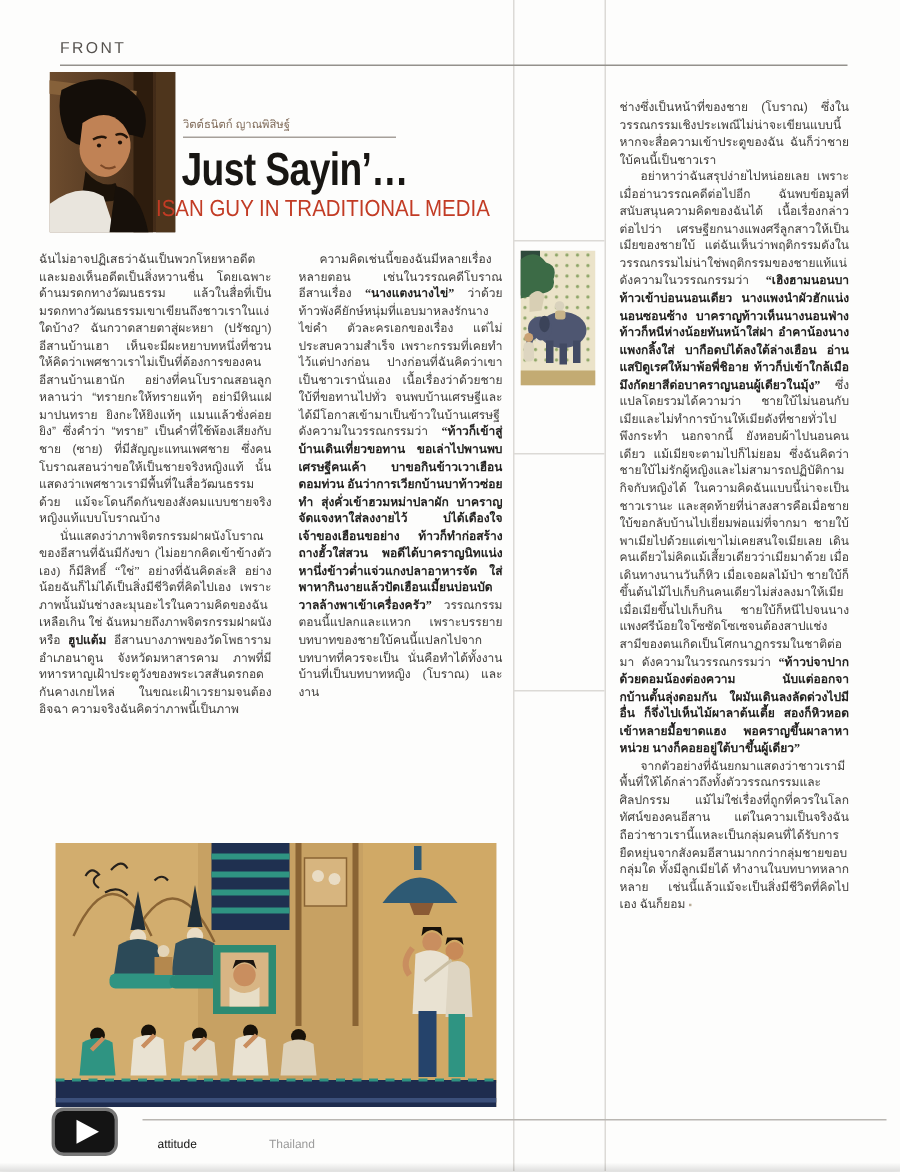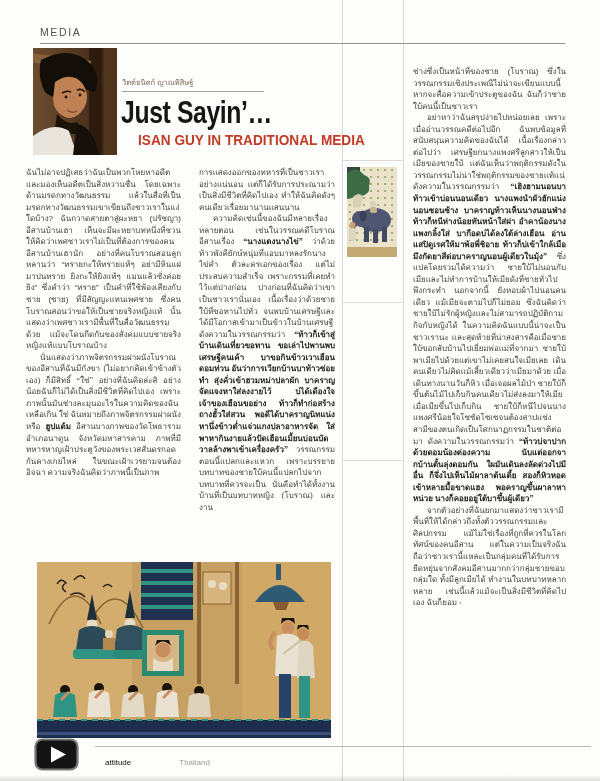--- a/index.html
+++ b/index.html
@@ -13,21 +13,21 @@
   .hrule{position:absolute;height:1px;background:#c9c6c1;}
   .front-label{position:absolute;left:40px;top:26px;font-size:10.5px;letter-spacing:1.6px;color:#55524e;}
   .header-rule{left:40px;top:43px;width:525px;background:#94918c;}
 
   .photo{position:absolute;left:33px;top:48px;width:84px;height:107px;}
   .byline{position:absolute;left:122px;top:76px;font-size:7.5px;color:#7d6856;text-align:center;}
   .byline-rule{left:122px;top:91px;width:142px;background:#a6a09a;}
   .title{position:absolute;left:121px;top:95px;font-size:31px;font-weight:bold;color:#181613;
          white-space:nowrap;text-align:right;}
   .title span{display:inline-block;transform:scaleX(.8);transform-origin:0 50%;letter-spacing:-.5px;}
-  .subtitle{position:absolute;left:138px;top:131px;font-size:15.5px;font-weight:bold;white-space:nowrap;}
+  .subtitle{position:absolute;left:104px;top:131px;font-size:15.5px;font-weight:normal;white-space:nowrap;}
   .subtitle span{display:inline-block;transform:scaleX(.88);transform-origin:0 50%;}
 
   .col{position:absolute;font-size:8px;line-height:11.55px;color:#3d3b38;text-align:justify;overflow:hidden;}
   .col p{margin:0;}
   .col p.ind{text-indent:14px;font-family:Liberation Serif, serif;}
   .col .b{font-weight:bold;color:#232220;}
   .col .c{color:#b9ac97;font-size:6.5px;}
   #col1{left:26px;top:167px;width:155px;height:392px;}
   #col2{left:199px;top:167px;width:136px;height:392px;}
   #col3{left:413px;top:66px;width:153px;height:668px;}
@@ -48,21 +48,21 @@
 <body>
 
 <div class="page">
 
   <div class="vrule" style="left:342px"></div>
   <div class="vrule" style="left:403px"></div>
   <div class="hrule strip-rule" style="top:160px"></div>
   <div class="hrule strip-rule" style="top:302px"></div>
   <div class="hrule strip-rule" style="top:460px"></div>
 
-  <div class="front-label">MEDIA</div>
+  <div class="front-label">FRONT</div>
   <div class="hrule header-rule"></div>
 
   <svg class="photo" viewBox="0 0 84 107" aria-hidden="true">
     <defs>
       <linearGradient id="pg" x1="0" y1="0" x2="1" y2="0">
         <stop offset="0" stop-color="#6d4c2e"></stop>
           <stop offset="1" stop-color="#3a2514"></stop>
       </linearGradient>
     </defs>
     <rect width="84" height="107" fill="url(#pg)"></rect>
@@ -83,21 +83,20 @@
   <div class="byline">วิตต์ธนิตก์ ญาณพิสิษฐ์</div>
   <div class="hrule byline-rule"></div>
   <h1 class="title" style="margin:0"><span>Just Sayin’…</span></h1>
   <h2 class="subtitle" style="margin:0;color:#c23b24"><span>ISAN GUY IN TRADITIONAL MEDIA</span></h2>
 
   <div id="col1" class="col">
       <p><span>ฉันไม่อาจปฏิเสธว่าฉันเป็นพวกโหยหาอดีตและมองเห็นอดีตเป็นสิ่งหวานชื่น โดยเฉพาะด้านมรดกทางวัฒนธรรม แล้วในสื่อที่เป็นมรดกทางวัฒนธรรมเขาเขียนถึงชาวเราในแง่ใดบ้าง? ฉันกวาดสายตาสู่ผะหยา (ปรัชญา) อีสานบ้านเฮา เห็นจะมีผะหยาบทหนึ่งที่ชวนให้คิดว่าเพศชาวเราไม่เป็นที่ต้องการของคนอีสานบ้านเฮานัก อย่างที่คนโบราณสอนลูกหลานว่า “ทรายกะให้ทรายแท้ๆ อย่ามีหินแฝมาปนทราย ยิงกะให้ยิงแท้ๆ แมนแล้วชั่งค่อยยิง” ซึ่งคำว่า “ทราย” เป็นคำที่ใช้พ้องเสียงกับชาย (ซาย) ที่มีสัญญะแทนเพศชาย ซึ่งคนโบราณสอนว่าขอให้เป็นชายจริงหญิงแท้ นั้นแสดงว่าเพศชาวเรามีพื้นที่ในสื่อวัฒนธรรมด้วย แม้จะโดนกีดกันของสังคมแบบชายจริงหญิงแท้แบบโบราณบ้าง</span></p>
       <p class="ind"><span>นั่นแสดงว่าภาพจิตรกรรมฝาผนังโบราณของอีสานที่ฉันมีกังขา (ไม่อยากคิดเข้าข้างตัวเอง) ก็มีสิทธิ์ “ใช่” อย่างที่ฉันคิดล่ะสิ อย่างน้อยฉันก็ไม่ได้เป็นสิ่งมีชีวิตที่คิดไปเอง เพราะภาพนั้นมันช่างละมุนอะไรในความคิดของฉันเหลือเกิน ใช่ ฉันหมายถึงภาพจิตรกรรมฝาผนังหรือ </span><span class="b">ฮูปแต้ม</span><span> อีสานบางภาพของวัดโพธาราม อำเภอนาดูน จังหวัดมหาสารคาม ภาพที่มีทหารหาญเฝ้าประตูวังของพระเวสสันดรกอดกันคางเกยไหล่ ในขณะเฝ้าเวรยามจนต้องอิจฉา ความจริงฉันคิดว่าภาพนี้เป็นภาพ</span></p>
     </div>
   <div id="col2" class="col">
-      <p><span>การแสดงออกของทหารที่เป็นชาวเราอย่างแน่นอน แต่ก็ได้รับการประณามว่าเป็นสิ่งมีชีวิตที่คิดไปเอง ทำให้ฉันคิดดังๆ คนเดียวเรื่อยมานานแสนนาน</span></p>
       <p class="ind"><span>ความคิดเช่นนี้ของฉันมีหลายเรื่องหลายตอน เช่นในวรรณคดีโบราณอีสานเรื่อง </span><span class="b">“นางแตงนางไข่”</span><span> ว่าด้วยท้าวพังคียักษ์หนุ่มที่แอบมาหลงรักนางไข่คำ ตัวละครเอกของเรื่อง แต่ไม่ประสบความสำเร็จ เพราะกรรมที่เคยทำไว้แต่ปางก่อน ปางก่อนที่ฉันคิดว่าเขาเป็นชาวเรานั่นเอง เนื้อเรื่องว่าด้วยชายใบ้ที่ขอทานไปทั่ว จนพบบ้านเศรษฐีและได้มีโอกาสเข้ามาเป็นข้าวในบ้านเศรษฐีดังความในวรรณกรรมว่า </span><span class="b">“ท้าวก็เข้าสู่บ้านเดินเที่ยวขอทาน ขอเล่าไปพานพบเศรษฐีคนเค้า บาขอกินข้าวเวาเฮือนดอมท่วน อันว่าการเวียกบ้านบาท้าวซ่อยทำ สุ่งคั่วเข้าฮวมหม่าปลาผัก บาคราญจัดแจงหาใส่ลงงายไว้ บ่ได้เดืองใจเจ้าของเฮือนขอย่าง ท้าวก็ทำก่อสร้างถางฮั้วใส่สวน พอดีได้บาคราญนิทแน่ง หานึ่งข้าวต่ำแจ่วแกงปลาอาหารจัด ใส่พาหากินงายแล้วปัดเฮือนเมี้ยนบ่อนบัดวาลล้างพาเข้าเครื่องครัว”</span><span> วรรณกรรมตอนนี้แปลกและแหวก เพราะบรรยายบทบาทของชายใบ้คนนี้แปลกไปจากบทบาทที่ควรจะเป็น นั่นคือทำได้ทั้งงานบ้านที่เป็นบทบาทหญิง (โบราณ) และงาน</span></p>
     </div>
   <div id="col3" class="col">
       <p><span>ช่างซึ่งเป็นหน้าที่ของชาย (โบราณ) ซึ่งในวรรณกรรมเชิงประเพณีไม่น่าจะเขียนแบบนี้ หากจะสื่อความเข้าประตูของฉัน ฉันก็ว่าชายใบ้คนนี้เป็นชาวเรา</span></p>
       <p class="ind"><span>อย่าหาว่าฉันสรุปง่ายไปหน่อยเลย เพราะเมื่ออ่านวรรณคดีต่อไปอีก ฉันพบข้อมูลที่สนับสนุนความคิดของฉันได้ เนื้อเรื่องกล่าวต่อไปว่า เศรษฐียกนางแพงศรีลูกสาวให้เป็นเมียของชายใบ้ แต่ฉันเห็นว่าพฤติกรรมดังในวรรณกรรมไม่น่าใช่พฤติกรรมของชายแท้แน่ ดังความในวรรณกรรมว่า </span><span class="b">“เฮิงฮามนอนบาท้าวเข้าบ่อนนอนเดียว นางแพงนำผัวฮักแน่งนอนซอนซ้าง บาคราญท้าวเห็นนางนอนฟ่าง ท้าวก็หนีห่างน้อยทันหน้าใส่ฝา อำคาน้องนางแพงกลิ้งใส่ บากือดบ่ได้ลงใต้ล่างเฮือน อ่านแสปิดูเรศให้มาพ้อพี่ชิอาย ท้าวก็บ่เข้าใกล้เมือมึงกัดยาสีด่อบาคราญนอนผู้เดียวในมุ้ง”</span><span> ซึ่งแปลโดยรวมได้ความว่า ชายใบ้ไม่นอนกับเมียและไม่ทำการบ้านให้เมียดังที่ชายทั่วไปพึงกระทำ นอกจากนี้ ยังหอบผ้าไปนอนคนเดียว แม้เมียจะตามไปก็ไม่ยอม ซึ่งฉันคิดว่าชายใบ้ไม่รักผู้หญิงและไม่สามารถปฏิบัติกามกิจกับหญิงได้ ในความคิดฉันแบบนี้น่าจะเป็นชาวเรานะ และสุดท้ายที่น่าสงสารคือเมื่อชายใบ้ขอกลับบ้านไปเยี่ยมพ่อแม่ที่จากมา ชายใบ้พาเมียไปด้วยแต่เขาไม่เคยสนใจเมียเลย เดินคนเดียวไม่คิดแม้เสี้ยวเดียวว่าเมียมาด้วย เมื่อเดินทางนานวันก็หิว เมื่อเจอผลไม้ป่า ชายใบ้ก็ขึ้นต้นไม้ไปเก็บกินคนเดียวไม่ส่งลงมาให้เมีย เมื่อเมียขึ้นไปเก็บกิน ชายใบ้ก็หนีไปจนนางแพงศรีน้อยใจโซซัดโซเซจนต้องสาปแช่งสามีของตนเกิดเป็นโศกนาฏกรรมในชาติต่อมา ดังความในวรรณกรรมว่า </span><span class="b">“ท้าวบ่จาปากด้วยดอมน้องต่องความ นับแต่ออกจากบ้านตั้นลุ่งดอมกัน ใผมันเดินลงลัดด่วงไปมีอื่น ก็จึ่งไปเห็นไม้ผาลาต้นเตี้ย สองก็หิวหอดเข้าหลายมื้อขาดแฮง พอคราญขึ้นผาลาหาหน่วย นางก็คอยอยู่ใต้บาขึ้นผู้เดียว”</span></p>
       <p class="ind"><span>จากตัวอย่างที่ฉันยกมาแสดงว่าชาวเรามีพื้นที่ให้ได้กล่าวถึงทั้งตัววรรณกรรมและศิลปกรรม แม้ไม่ใช่เรื่องที่ถูกที่ควรในโลกทัศน์ของคนอีสาน แต่ในความเป็นจริงฉันถือว่าชาวเรานี้แหละเป็นกลุ่มคนที่ได้รับการยืดหยุ่นจากสังคมอีสานมากกว่ากลุ่มชายขอบกลุ่มใด ทั้งมีลูกเมียได้ ทำงานในบทบาทหลากหลาย เช่นนี้แล้วแม้จะเป็นสิ่งมีชีวิตที่คิดไปเอง ฉันก็ยอม </span><span class="c">▪</span></p>
     </div>
 
   <svg class="mural-strip" viewBox="0 0 50 90" aria-hidden="true">
     <defs>

